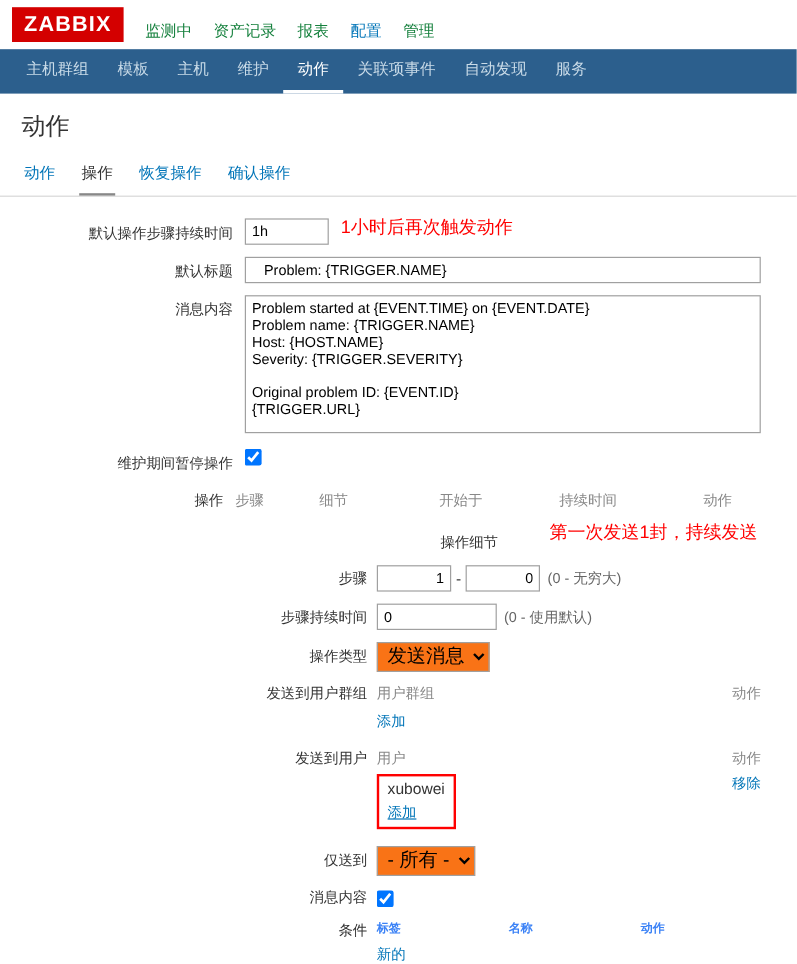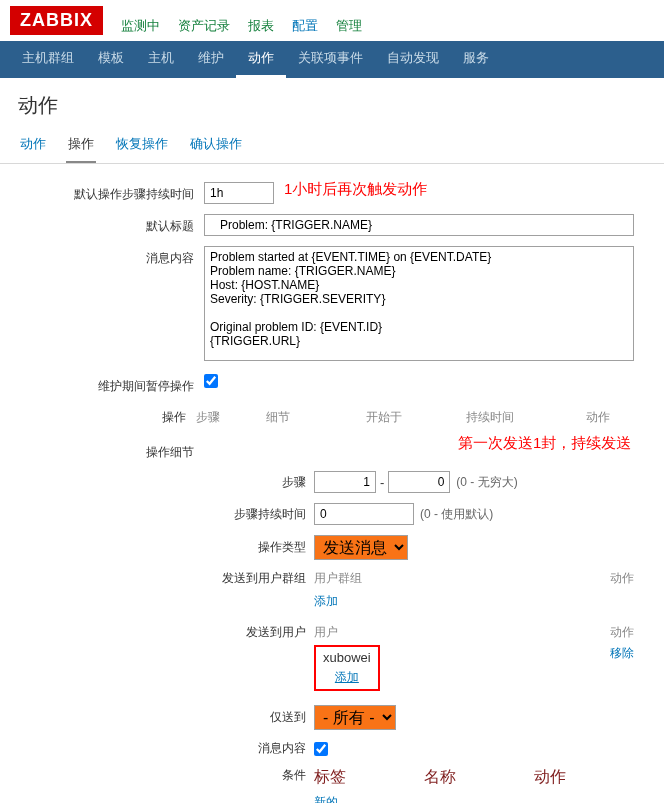--- a/index.html
+++ b/index.html
@@ -9,21 +9,21 @@
     .top-row a { color: #15803d; text-decoration: none; font-size: 13px; }
     .top-row a.active { color: #0275b8; }
     .nav-bar { background: #2c5f8d; display: flex; padding: 0 10px; }
     .nav-bar a { color: #c9dbe8; text-decoration: none; padding: 8px 12px; font-size: 13px; }
     .nav-bar a.active { color: #fff; border-bottom: 3px solid #fff; }
     .page-title { font-size: 20px; font-weight: normal; padding: 14px 18px 10px; color: #333; }
     .sub-tabs { display: flex; gap: 18px; padding: 0 18px; border-bottom: 1px solid #d8d8d8; }
     .sub-tabs a { color: #0275b8; text-decoration: none; padding: 6px 2px 8px; font-size: 13px; }
     .sub-tabs a.active { color: #333; border-bottom: 2px solid #888; }
     .form-area { padding: 18px 18px 10px; }
-    .form-row { display: flex; margin-bottom: 10px; align-items: flex-start; }
+    .form-row { display: flex; margin-bottom: 10px; align-items: flex-start; justify-content: center; }
     .form-label { width: 186px; text-align: right; padding-right: 10px; padding-top: 4px; font-size: 12px; color: #333; }
     .form-field { flex: 1; position: relative; }
     .text-input { width: 70px; border: 1px solid #a0a0a0; padding: 3px 5px; font-size: 12px; }
     .text-input-wide { width: 430px; border: 1px solid #a0a0a0; padding: 3px 15px; font-size: 12px; }
     .textarea { width: 430px; height: 115px; border: 1px solid #a0a0a0; padding: 3px 5px; font-size: 12px; font-family: inherit; resize: none; }
     .checkbox { width: 14px; height: 14px; }
     .annot-red { color: #ff0000; font-size: 15px; position: absolute; }
     .ops-header { display: flex; color: #888; font-size: 12px; padding: 4px 0; }
     .ops-header span:nth-child(1) { width: 70px; }
     .ops-header span:nth-child(2) { width: 100px; }
@@ -164,21 +164,21 @@
       </div>
     </div>
 
     <div class="detail-row" style="align-items:flex-start;margin-top:14px;">
       <div class="detail-label">发送到用户</div>
       <div style="width:320px;">
         <div class="sub-table-header">
           <span>用户</span>
           <span>动作</span>
         </div>
-        <div style="display:flex;margin-top:4px;text-align:center;">
+        <div style="display:flex;margin-top:4px;">
           <span class="red-box" style="flex:0 0 auto;">
             <div style="padding:2px 4px;">xubowei</div>
             <div style="padding:2px 4px;">
               <a class="link" style="text-decoration:underline;">添加</a>
             </div>
           </span>
           <span style="margin-left:auto;">
             <a class="link">移除</a>
           </span>
         </div>
@@ -193,21 +193,21 @@
     </div>
 
     <div class="detail-row">
       <div class="detail-label">消息内容</div>
       <input type="checkbox" class="checkbox" checked="" style="">
     </div>
 
     <div class="detail-row" style="align-items:flex-start;">
       <div class="detail-label">条件</div>
       <div style="width:320px;">
-        <div style="display:flex;color:#7f1d1d;font-size:16px;">
+        <div style="display:flex;color:#3b82f6;font-size:10px;font-weight:bold;">
           <span style="width:110px;">标签</span>
           <span style="width:110px;">名称</span>
           <span>动作</span>
         </div>
         <div style="margin-top:6px;">
           <a class="link">新的</a>
         </div>
       </div>
     </div>
 

